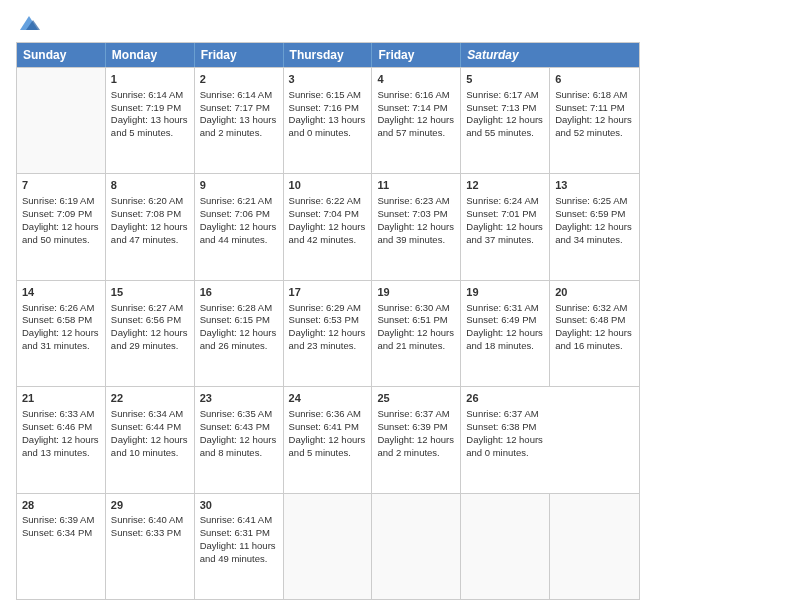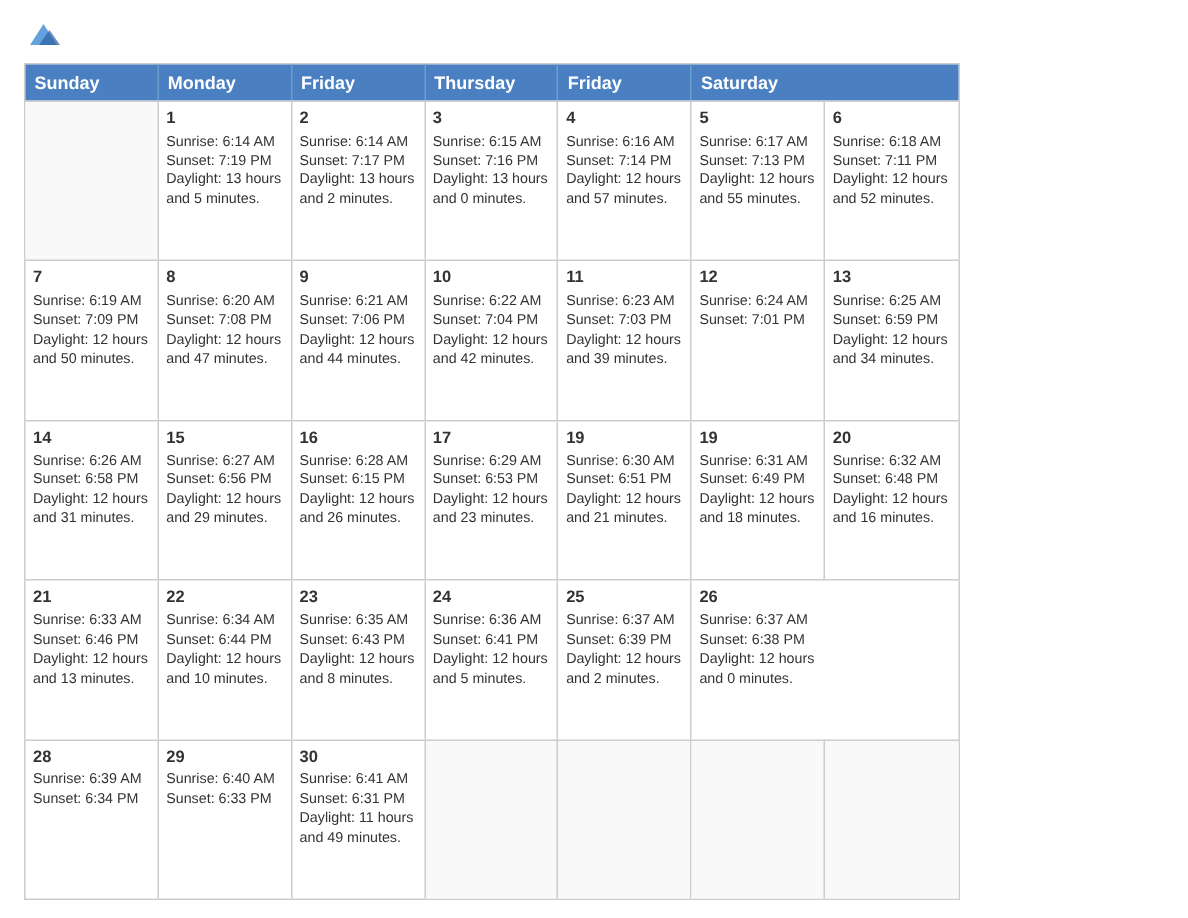--- a/index.html
+++ b/index.html
@@ -67,21 +67,21 @@
       background: #4a7fc1;
     }
     .cal-header-cell {
       color: #fff;
       font-size: 12px;
       font-weight: bold;
       padding: 5px 6px;
       text-align: left;
       border-right: 1px solid #6a9fd1;
     }
-    .cal-header-cell:last-child { border-right: none; }
+    .cal-header-cell:last-child { border-right: none; font-style: italic; }
     .cal-body {
       flex: 1;
       display: flex;
       flex-direction: column;
     }
     .cal-week {
       display: grid;
       grid-template-columns: repeat(7, 1fr);
       flex: 1;
       border-top: 1px solid #ccc;
@@ -207,20 +207,21 @@
           <div class="cal-cell">
             <span class="day-num">11</span>
             <span class="cell-line">Sunrise: 6:23 AM</span>
             <span class="cell-line">Sunset: 7:03 PM</span>
             <span class="cell-line">Daylight: 12 hours and 39 minutes.</span>
           </div>
           <div class="cal-cell">
             <span class="day-num">12</span>
             <span class="cell-line">Sunrise: 6:24 AM</span>
             <span class="cell-line">Sunset: 7:01 PM</span>
+            <span class="cell-line">Daylight: 12 hours and 37 minutes.</span>
           </div>
           <div class="cal-cell">
             <span class="day-num">13</span>
             <span class="cell-line">Sunrise: 6:25 AM</span>
             <span class="cell-line">Sunset: 6:59 PM</span>
             <span class="cell-line">Daylight: 12 hours and 34 minutes.</span>
           </div>
         </div>
         <div class="cal-week">
           <div class="cal-cell">

